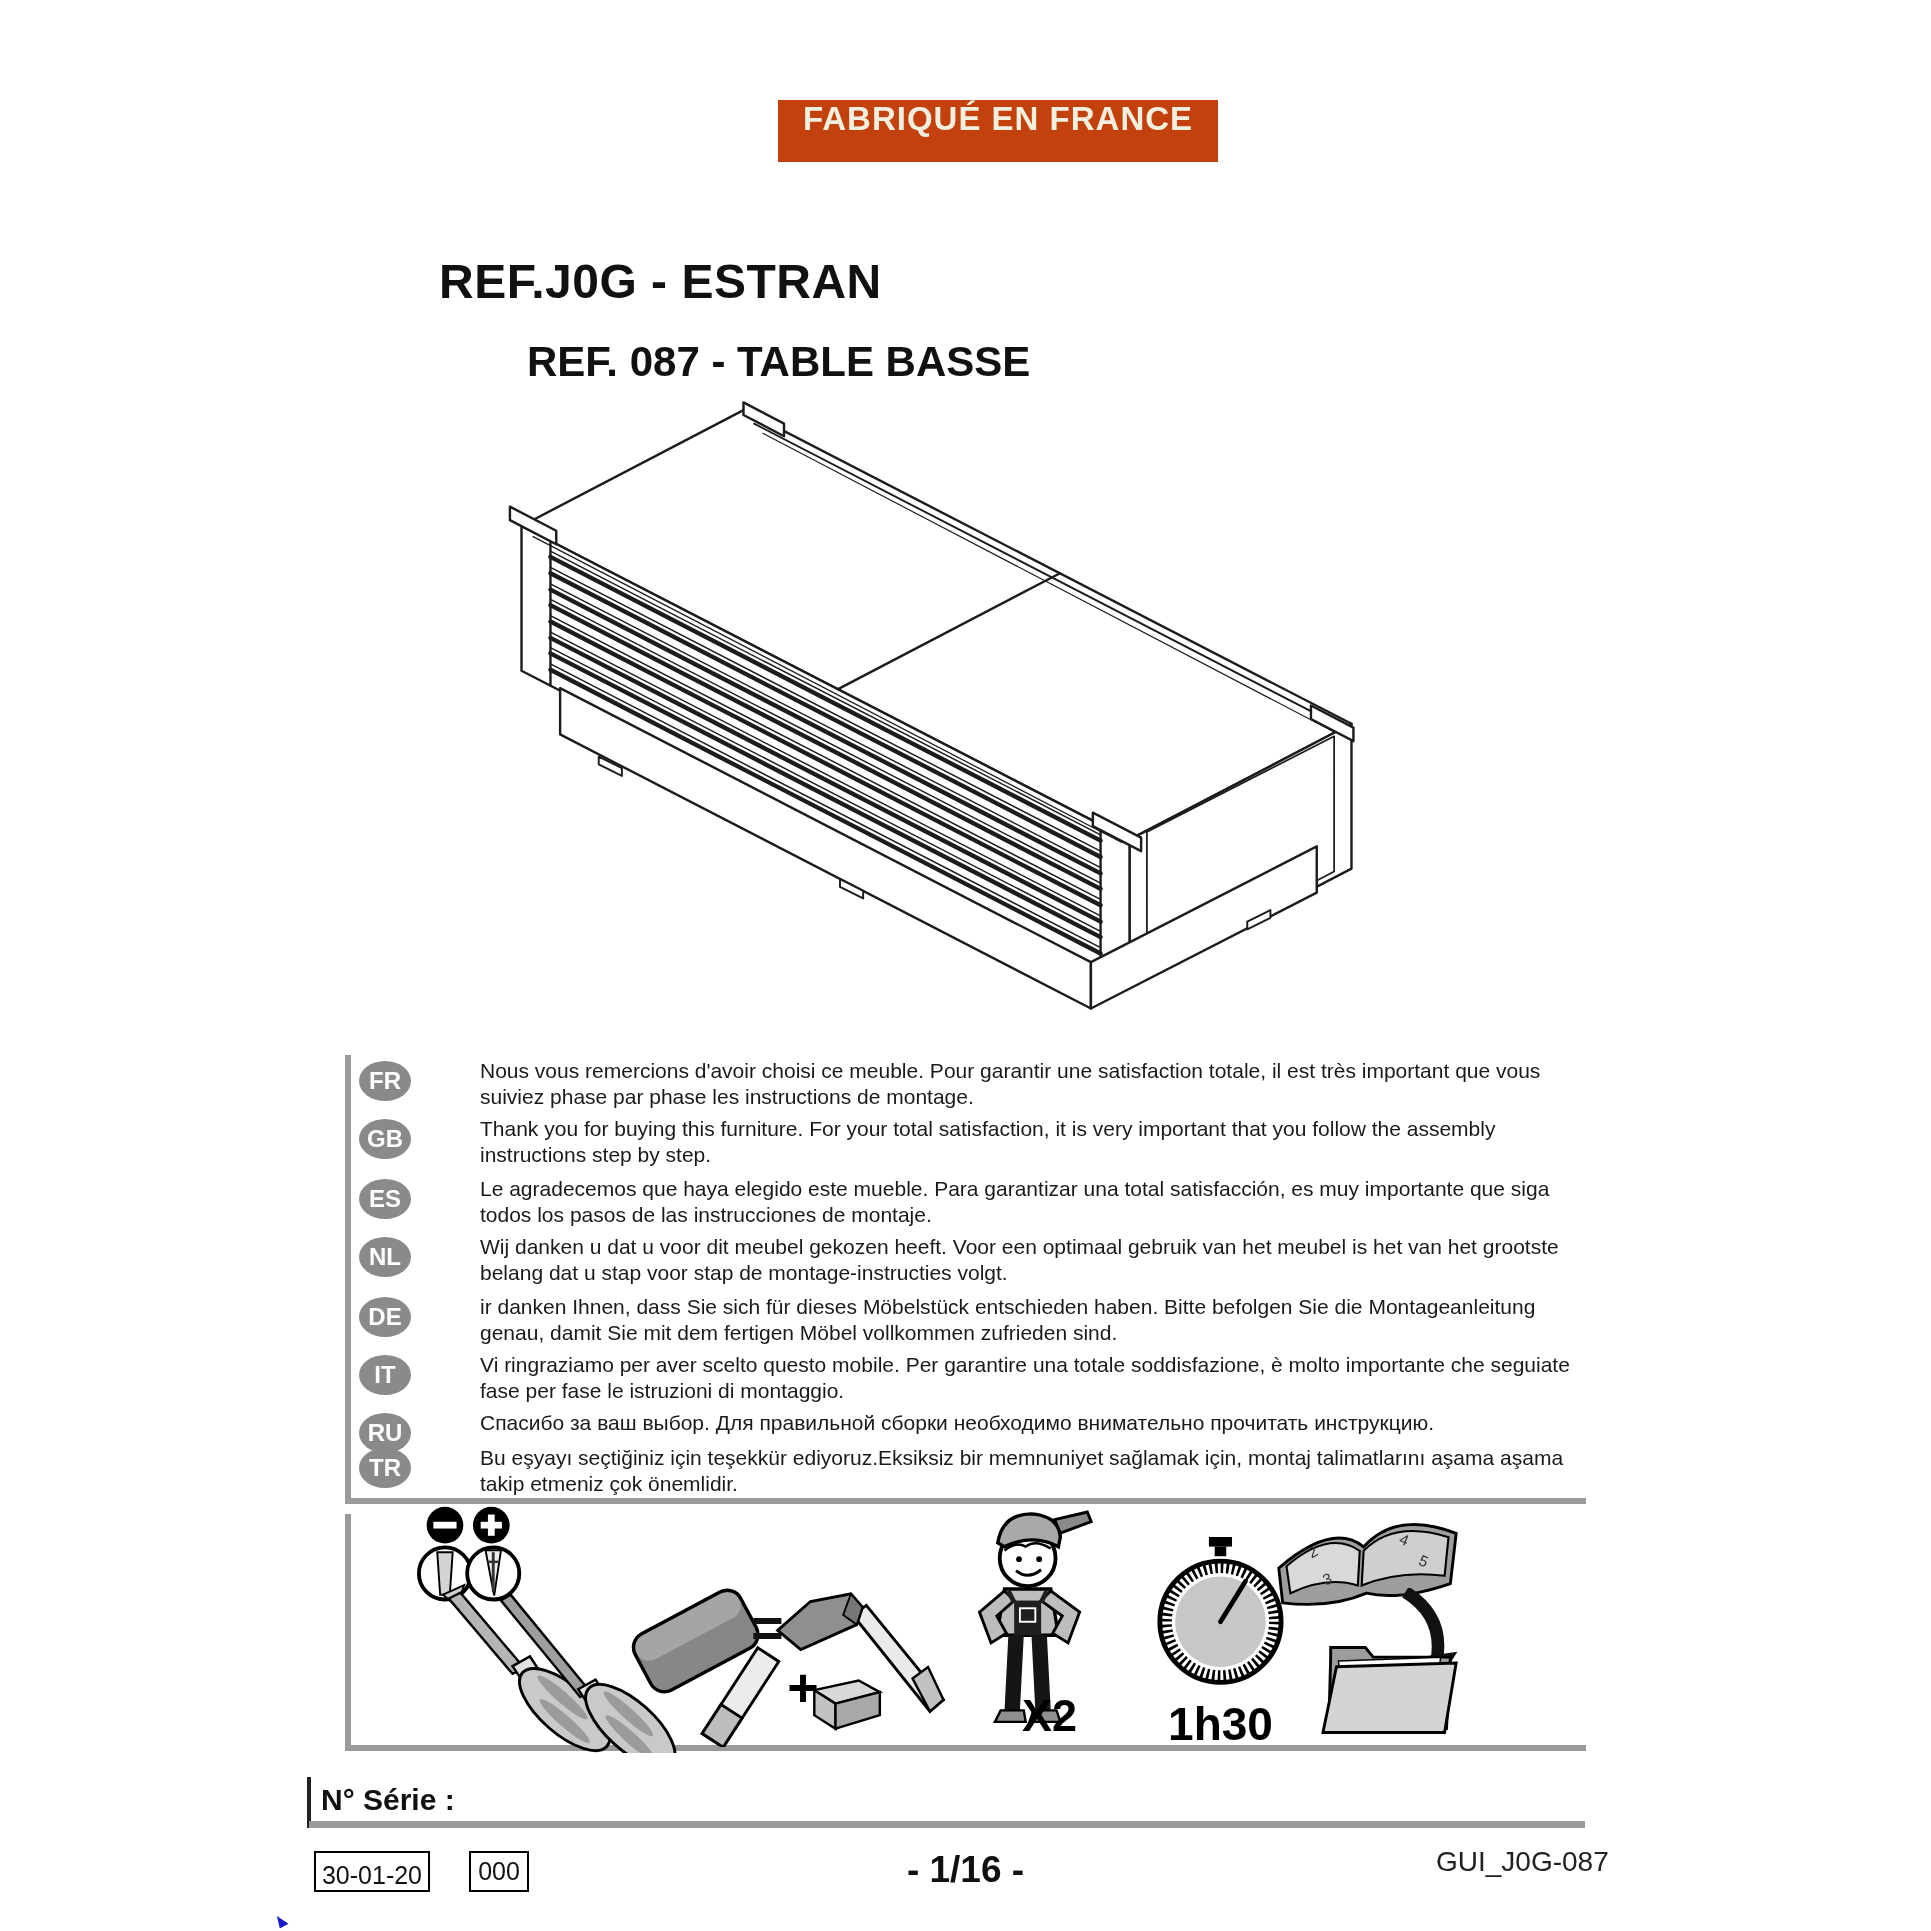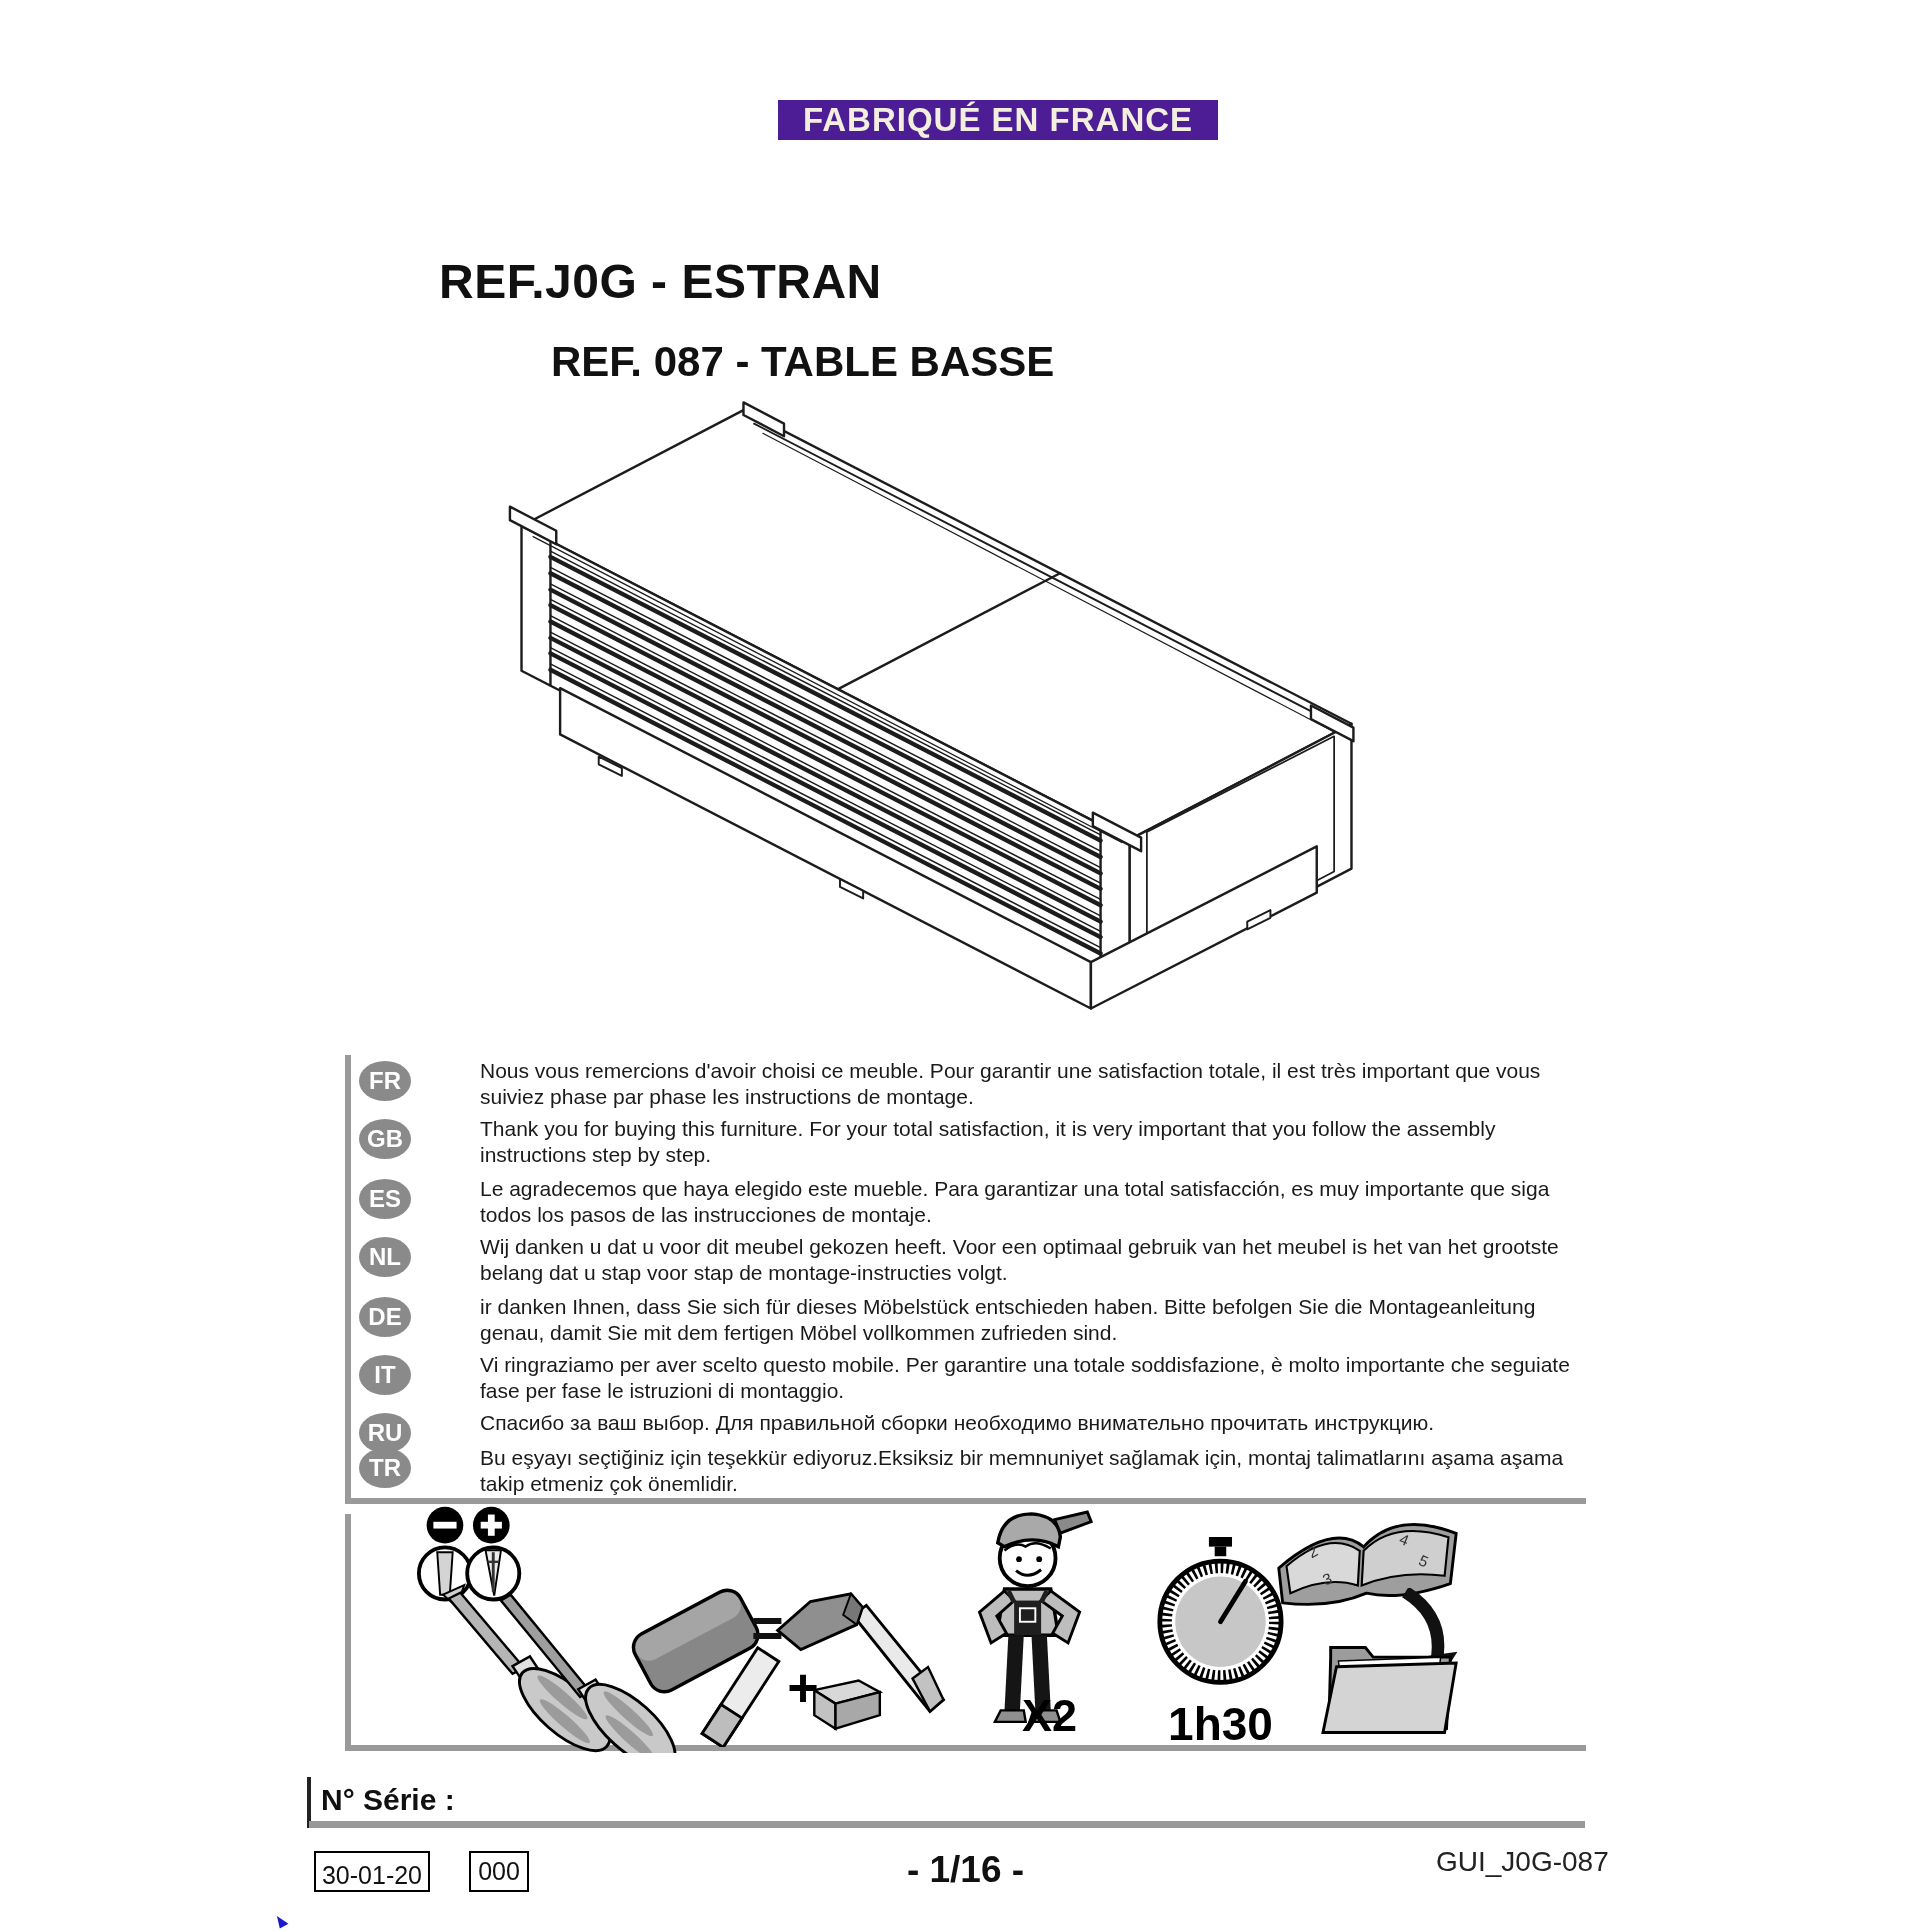--- a/index.html
+++ b/index.html
@@ -1,23 +1,23 @@
 <!DOCTYPE html>
 <html><head>
 <meta charset="utf-8">
 <style>
   html,body{margin:0;padding:0;background:#fff;}
   body{width:1931px;height:1931px;position:relative;font-family:"Liberation Sans",sans-serif;color:#111;}
   .abs{position:absolute;}
   
-  .banner{left:778px;top:100px;width:440px;height:40px;background:#4c1d95;display:flex;align-items:center;justify-content:center;}
+  .banner{left:778px;top:100px;width:440px;height:62px;background:#c2410c;display:flex;align-items:flex-start;justify-content:center;}
   .banner span{color:#f2efdf;font-size:33px;font-weight:bold;letter-spacing:1px;}
   
   .title-main{left:439px;top:254px;font-size:48px;font-weight:bold;letter-spacing:0.5px;}
-  .title-sub{left:551px;top:338px;font-size:42px;font-weight:bold;}
+  .title-sub{left:527px;top:338px;font-size:42px;font-weight:bold;}
   
   .drawing{left:425px;top:381px;width:1023px;height:647px;}
   
   .lang-vrule{left:345px;top:1055px;width:5.8px;height:448px;background:#9a9a9a;}
   .lang-hrule{left:345px;top:1498px;width:1241px;height:5.8px;background:#9a9a9a;}
   .lang-row{left:359px;width:1226px;display:flex;align-items:flex-start;gap:48px;}
   .lang-badge{flex:0 0 auto;width:52px;height:40px;border-radius:50%;background:#8a8a8a;color:#fff;
               font-weight:bold;font-size:24px;display:flex;align-items:center;justify-content:center;margin-top:2.9px;}
   .lang-text{margin-left:21px;width:1144px;font-size:21px;line-height:26px;color:#1a1a1a;}
   

